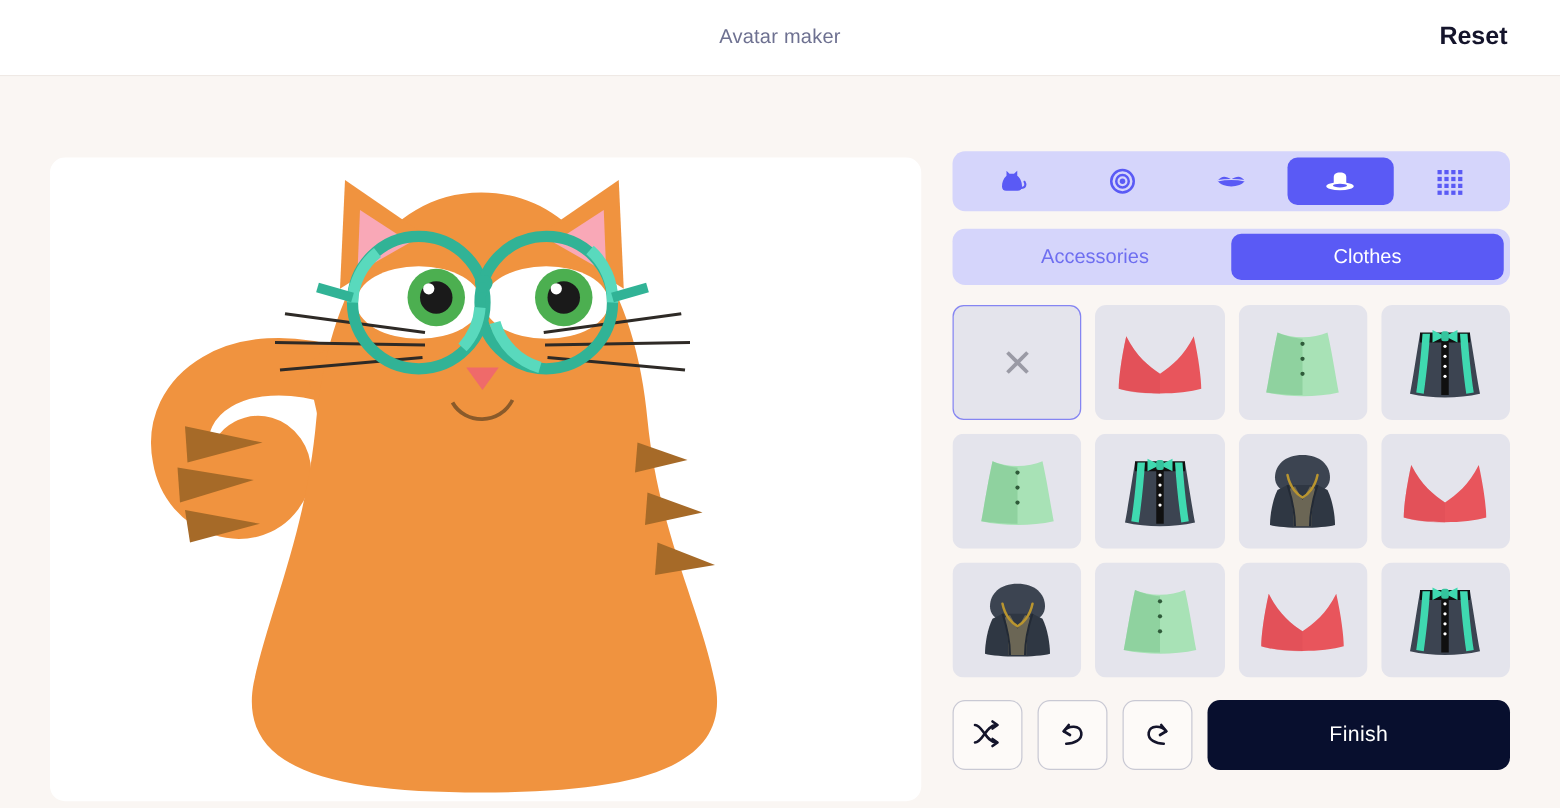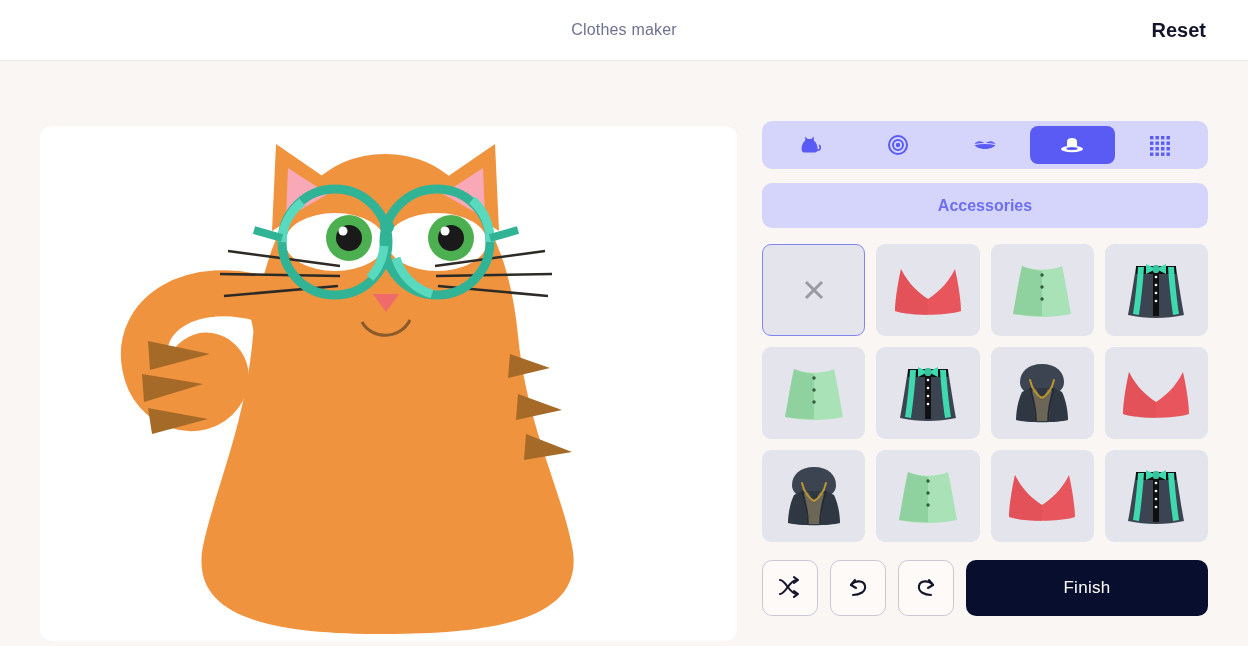--- a/index.html
+++ b/index.html
@@ -116,21 +116,21 @@
     box-sizing: border-box;
   }
   .subtab {
     flex: 1;
     height: 37px;
     border-radius: 8px;
     display: flex;
     align-items: center;
     justify-content: center;
     font-size: 16px;
-    font-weight: bold;
+    font-weight: normal;
     color: #6e6ef0;
     cursor: pointer;
     background: transparent;
     border: none;
     font-family: "Liberation Sans", sans-serif;
   }
   .subtab.selected {
     background: #5a5af5;
     color: #ffffff;
   }
@@ -190,21 +190,21 @@
     font-size: 17px;
     cursor: pointer;
     font-family: "Liberation Sans", sans-serif;
     letter-spacing: 0.3px;
   }
 </style>
 </head>
 <body>
 
 <div class="header">
-  <div class="header-title">Clothes maker</div>
+  <div class="header-title">Avatar maker</div>
   <button class="reset-btn">Reset</button>
 </div>
 
 <div class="main">
 
   <div class="canvas-wrap">
     <svg class="avatar-svg" viewBox="0 0 697 515">
 
       <g>
         <path d="M230 175 C 150 150, 95 190, 105 240 C 112 282, 160 295, 180 268
@@ -337,20 +337,21 @@
               <rect x="14" y="19.5" width="3.4" height="3.4"></rect>
               <rect x="19.5" y="19.5" width="3.4" height="3.4"></rect>
             </g>
           </svg>
         </span>
       </button>
     </div>
 
     <div class="subtabs">
       <button class="subtab">Accessories</button>
+      <button class="subtab selected">Clothes</button>
     </div>
 
     <div class="grid">
 
       <div class="item selected">
         <span>
           <svg width="34" height="34" viewBox="0 0 34 34">
             <line x1="9" y1="9" x2="25" y2="25" stroke="#9a9aa5" stroke-width="3"></line>
             <line x1="25" y1="9" x2="9" y2="25" stroke="#9a9aa5" stroke-width="3"></line>
           </svg>

